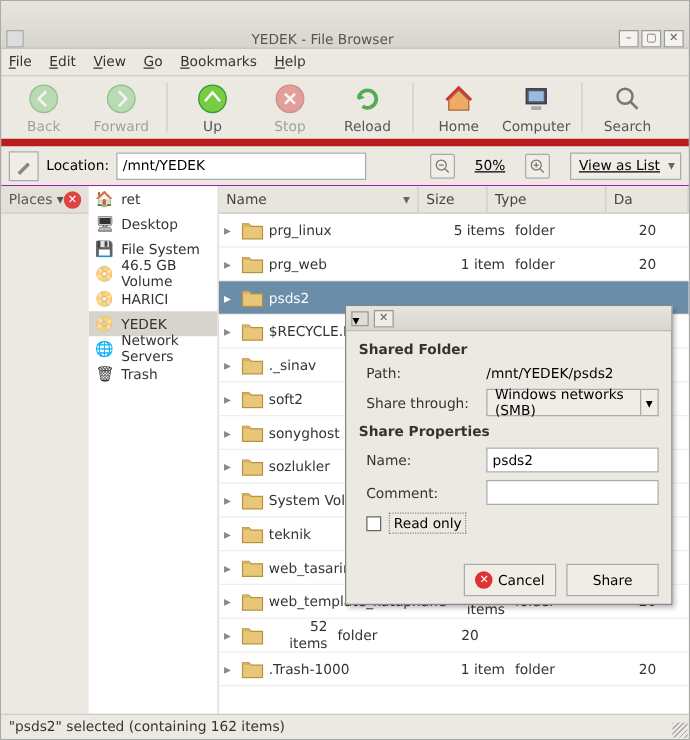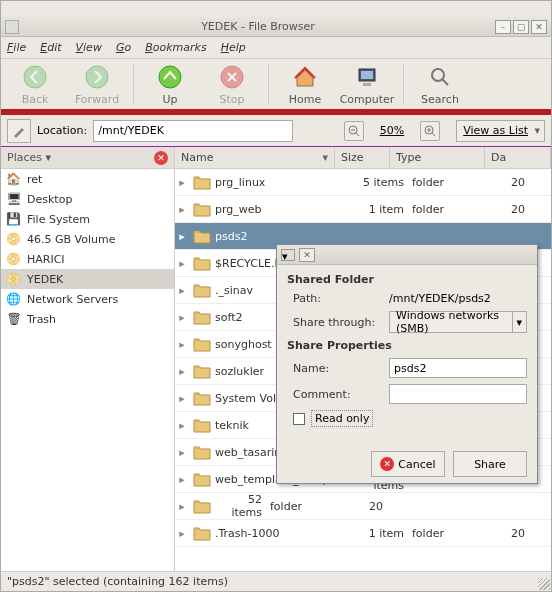--- a/index.html
+++ b/index.html
@@ -1,38 +1,38 @@
 <!DOCTYPE html>
 <html><head>
 <meta charset="utf-8">
 <style>
 * { box-sizing: border-box; margin: 0; padding: 0; font-family: "DejaVu Sans", Arial, sans-serif; font-size: 11px; }
 body { background: #fff; width: 552px; height: 592px; overflow: hidden; position: relative; }
 .window { border: 1px solid #aaa; width: 552px; height: 592px; background: #ece9e2; display: flex; flex-direction: column; }
-.titlebar { height: 20px; background: linear-gradient(#e8e5de,#d8d5ce); display: flex; align-items: center; padding: 0 4px; border-bottom: 1px solid #bbb; margin-top: 16px; }
+.titlebar { height: 38px; background: linear-gradient(#e8e5de,#d8d5ce); display: flex; align-items: flex-end; padding: 0 4px; border-bottom: 1px solid #bbb; }
 .titlebar .title { flex: 1; text-align: center; color: #555; }
 .titlebar .tbtn { width: 16px; height: 14px; border: 1px solid #999; margin-left: 2px; background: #f5f3ee; display:flex; align-items:center; justify-content:center; font-size:9px; color:#666;}
 .appicon { width:14px;height:14px;margin-right:4px;background:#ddd;border:1px solid #aaa;}
-.menubar { height: 22px; display: flex; align-items: center; padding: 0 6px; gap: 14px; border-bottom: 1px solid #ccc; font-style: italic; }
+.menubar { height: 22px; display: flex; align-items: center; padding: 0 6px; gap: 14px; border-bottom: 1px solid #ccc; }
 .menubar span { color: #333; }
 .menubar span u { text-decoration: underline; }
 .toolbar { height: 56px; display: flex; align-items: center; padding: 2px 4px; border-bottom: 6px solid #b91c1c; gap: 2px; }
 .tbutton { display: flex; flex-direction: column; align-items: center; justify-content: center; width: 60px; height: 50px; gap: 2px; color:#555;}
 .tbutton.disabled { opacity: 0.5; }
 .tbutton .ico { width: 28px; height: 28px; display:flex; align-items:center; justify-content:center;}
 .vsep { width: 1px; height: 40px; background: #ccc; margin: 0 4px; }
 .locbar { height: 32px; display: flex; align-items: center; padding: 2px 6px; gap: 6px; border-bottom: 1px solid #a21caf; }
 .editbtn { width:24px;height:24px;border:1px solid #aaa;background:#f0ede6;display:flex;align-items:center;justify-content:center;}
 .locbar input { flex: 0 0 200px; height: 22px; border: 1px solid #aaa; padding: 0 4px; background:#fff;}
 .zoomseg { display:flex; align-items:center; gap:16px; margin-left:auto;text-decoration:underline;}
 .zoombtn { width:20px;height:20px;border:1px solid #aaa;border-radius:2px;background:#f0ede6;display:flex;align-items:center;justify-content:center;}
 .viewsel { height:22px;border:1px solid #aaa;background:#f0ede6;padding:0 16px 0 6px;position:relative;display:flex;align-items:center;}
 .viewsel::after{content:"▾";position:absolute;right:4px;color:#666;}
 .mainrow { flex:1; display:flex; min-height:0; }
-.sidebar { width:174px; border-right:1px solid #ccc; background:#ece9e2; display:flex;flex-direction:column;}
+.sidebar { width:174px; border-right:1px solid #ccc; background:#ece9e2; display:flex;}
 .sidehead { height:22px; display:flex;align-items:center;justify-content:space-between;padding:0 6px;border-bottom:1px solid #ccc;background:#e3e0d9;color:#555;}
 .sidehead .x { width:14px;height:14px;border-radius:7px;background:#d44;color:#fff;display:flex;align-items:center;justify-content:center;font-size:9px;}
 .sidelist { flex:1; background:#fff; overflow:hidden;}
 .sideitem { height:20px;display:flex;align-items:center;gap:6px;padding:0 6px;color:#333;}
 .sideitem.sel { background:#d7d4cd; }
 .sideico{width:14px;height:14px;display:flex;align-items:center;justify-content:center;font-size:12px;}
 .filearea{flex:1;background:#fff;display:flex;flex-direction:column;min-width:0;}
 .listhead{height:22px;display:flex;align-items:center;border-bottom:1px solid #ccc;background:#e8e5de;}
 .colh{border-right:1px solid #ccc;height:100%;display:flex;align-items:center;padding:0 6px;color:#444;position:relative;}
 .colh.name{width:160px;} .colh.size{width:55px;} .colh.type{width:95px;} .colh.date{flex:1;}
@@ -123,20 +123,29 @@
     </div>
     <div class="tbutton disabled">
       <div class="ico">
           <svg width="24" height="24">
             <circle cx="12" cy="12" r="11" fill="#d55" stroke="#a33"></circle>
             <path d="M8 8 L16 16 M16 8 L8 16" stroke="#fff" stroke-width="2"></path>
           </svg>
         </div>
       <span>Stop</span>
     </div>
+    <div class="tbutton">
+      <div class="ico">
+          <svg width="24" height="24">
+            <path d="M5 12 A7 7 0 1 1 8 18" stroke="#5a5" stroke-width="3" fill="none"></path>
+            <path d="M4 8 L5 13 L10 11 Z" fill="#5a5"></path>
+          </svg>
+        </div>
+      <span>Reload</span>
+    </div>
     <div class="vsep"></div>
     <div class="tbutton">
       <div class="ico">
           <svg width="24" height="24">
             <path d="M4 13 L12 5 L20 13 L20 21 L4 21 Z" fill="#ea6" stroke="#a63"></path>
             <path d="M2 13 L12 3 L22 13" stroke="#c33" stroke-width="2" fill="none"></path>
           </svg>
         </div>
       <span>Home</span>
     </div>

